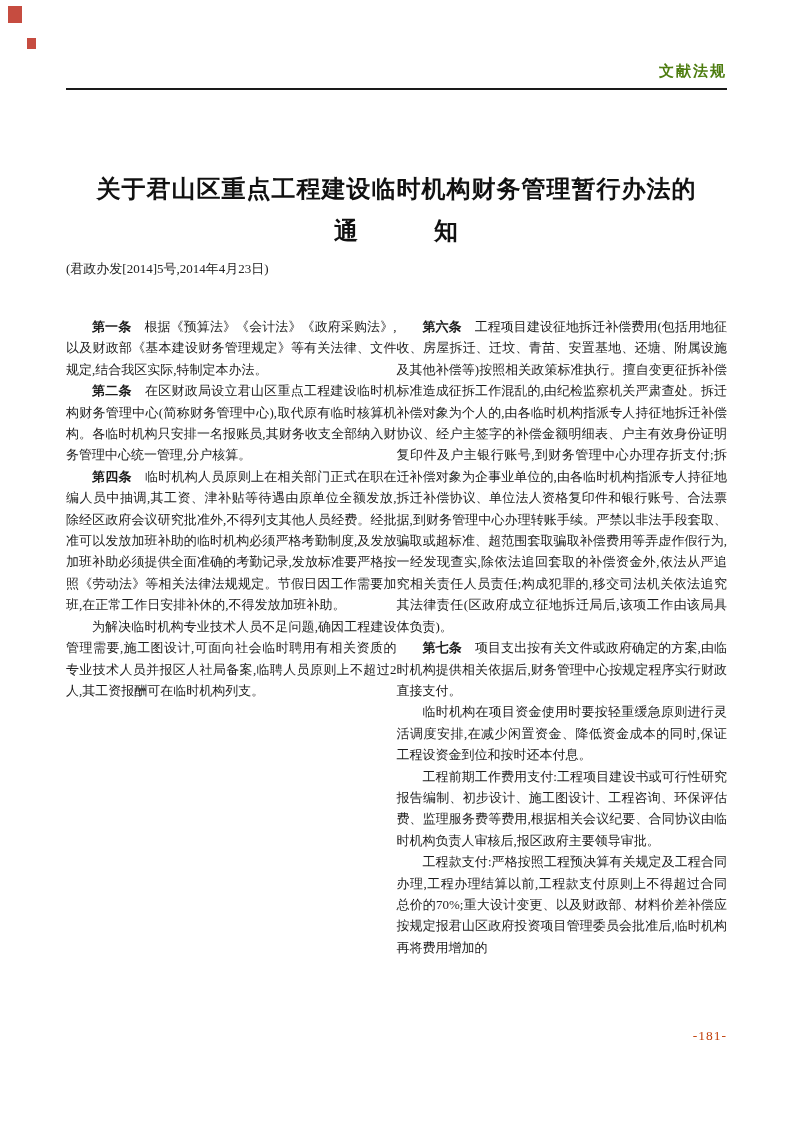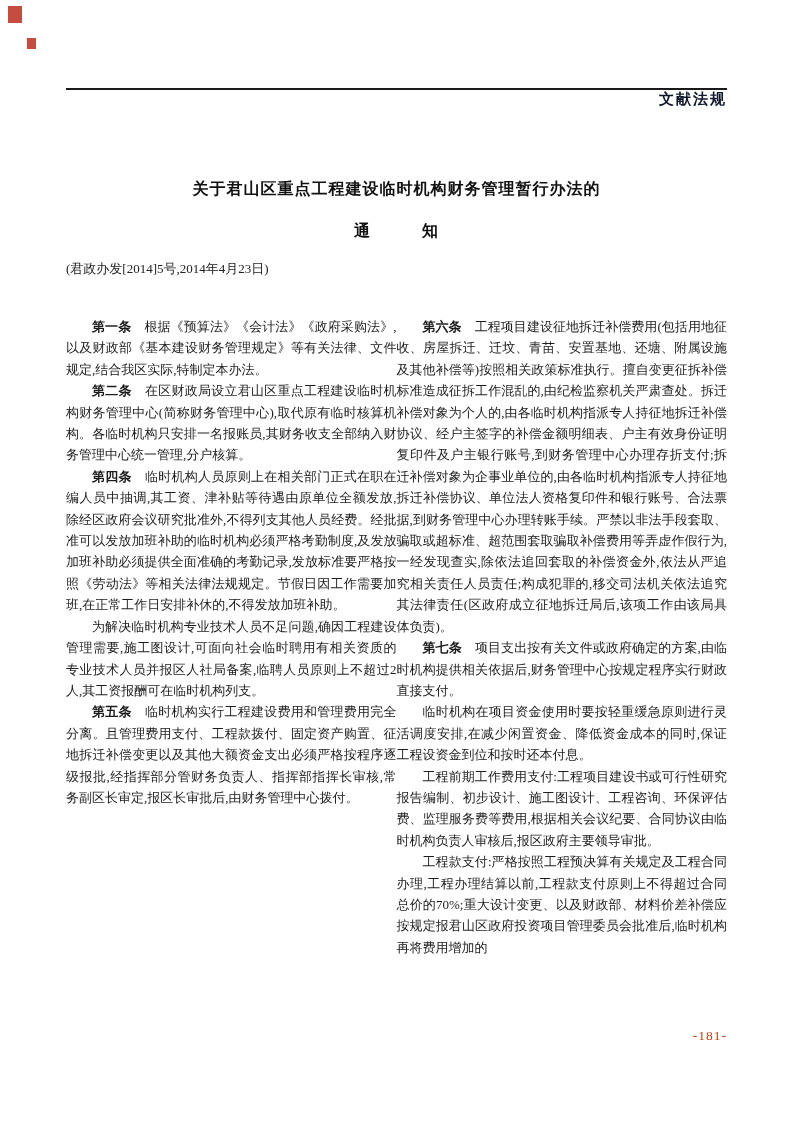--- a/index.html
+++ b/index.html
@@ -25,21 +25,21 @@
   }
   .header-rule{
     position:absolute;top:88px;left:66px;right:66px;
     height:0;border-top:2.5px solid #1a1a1a;
   }
 
   .title-block{
     position:absolute;top:168px;left:66px;right:66px;
     text-align:center;
     font-family:"Liberation Sans","DejaVu Sans",sans-serif;
-    font-weight:bold;font-size:16px;line-height:42px;
+    font-weight:bold;font-size:24px;line-height:42px;
     letter-spacing:1px;color:#111;
   }
   .docinfo{
     position:absolute;top:260px;left:66px;right:66px;
     text-align:left;font-size:13px;color:#222;
   }
 
   .columns{
     position:absolute;top:316px;left:66px;right:66px;bottom:70px;
     display:flex;
@@ -62,38 +62,37 @@
   }
 </style>
 </head>
 <body>
 
 <div class="page">
 
   <span class="corner-mark m1" style="background: rgb(192, 57, 43);"></span>
   <span class="corner-mark m2" style="background: rgb(192, 57, 43);"></span>
 
-  <div class="header-category" style="color: #0f172a; margin-top: 28px;">文献法规</div>
+  <div class="header-category" style="color: #4d7c0f;">文献法规</div>
 
   <div class="header-rule"></div>
 
   <div class="title-block">
     <span>关于君山区重点工程建设临时机构财务管理暂行办法的</span><br>
     <span>通　　　知</span>
   </div>
 
   <div class="docinfo">(君政办发[2014]5号,2014年4月23日)</div>
 
   <div class="columns">
     <div class="col" id="col-left">
         <p class="para"><span class="art-label">第一条</span>　根据《预算法》《会计法》《政府采购法》,以及财政部《基本建设财务管理规定》等有关法律、文件规定,结合我区实际,特制定本办法。</p>
         <p class="para"><span class="art-label">第二条</span>　在区财政局设立君山区重点工程建设临时机构财务管理中心(简称财务管理中心),取代原有临时核算机构。各临时机构只安排一名报账员,其财务收支全部纳入财务管理中心统一管理,分户核算。</p>
         <p class="para"><span class="art-label">第四条</span>　临时机构人员原则上在相关部门正式在职在编人员中抽调,其工资、津补贴等待遇由原单位全额发放,除经区政府会议研究批准外,不得列支其他人员经费。经批准可以发放加班补助的临时机构必须严格考勤制度,及发放加班补助必须提供全面准确的考勤记录,发放标准要严格按照《劳动法》等相关法律法规规定。节假日因工作需要加班,在正常工作日安排补休的,不得发放加班补助。</p>
         <p class="para">为解决临时机构专业技术人员不足问题,确因工程建设管理需要,施工图设计,可面向社会临时聘用有相关资质的专业技术人员并报区人社局备案,临聘人员原则上不超过2人,其工资报酬可在临时机构列支。</p>
-        <p class="para"><span class="art-label">第五条</span>　临时机构实行工程建设费用和管理费用完全分离。且管理费用支付、工程款拨付、固定资产购置、征地拆迁补偿变更以及其他大额资金支出必须严格按程序逐级报批,经指挥部分管财务负责人、指挥部指挥长审核,常务副区长审定,报区长审批后,由财务管理中心拨付。</p>
       </div>
     <div class="col" id="col-right">
         <p class="para"><span class="art-label">第六条</span>　工程项目建设征地拆迁补偿费用(包括用地征收、房屋拆迁、迁坟、青苗、安置基地、还塘、附属设施及其他补偿等)按照相关政策标准执行。擅自变更征拆补偿标准造成征拆工作混乱的,由纪检监察机关严肃查处。拆迁补偿对象为个人的,由各临时机构指派专人持征地拆迁补偿协议、经户主签字的补偿金额明细表、户主有效身份证明复印件及户主银行账号,到财务管理中心办理存折支付;拆迁补偿对象为企事业单位的,由各临时机构指派专人持征地拆迁补偿协议、单位法人资格复印件和银行账号、合法票据,到财务管理中心办理转账手续。严禁以非法手段套取、骗取或超标准、超范围套取骗取补偿费用等弄虚作假行为,一经发现查实,除依法追回套取的补偿资金外,依法从严追究相关责任人员责任;构成犯罪的,移交司法机关依法追究其法律责任(区政府成立征地拆迁局后,该项工作由该局具体负责)。</p>
         <p class="para"><span class="art-label">第七条</span>　项目支出按有关文件或政府确定的方案,由临时机构提供相关依据后,财务管理中心按规定程序实行财政直接支付。</p>
         <p class="para">临时机构在项目资金使用时要按轻重缓急原则进行灵活调度安排,在减少闲置资金、降低资金成本的同时,保证工程设资金到位和按时还本付息。</p>
         <p class="para">工程前期工作费用支付:工程项目建设书或可行性研究报告编制、初步设计、施工图设计、工程咨询、环保评估费、监理服务费等费用,根据相关会议纪要、合同协议由临时机构负责人审核后,报区政府主要领导审批。</p>
         <p class="para">工程款支付:严格按照工程预决算有关规定及工程合同办理,工程办理结算以前,工程款支付原则上不得超过合同总价的70%;重大设计变更、以及财政部、材料价差补偿应按规定报君山区政府投资项目管理委员会批准后,临时机构再将费用增加的</p>
       </div>
   </div>
 

